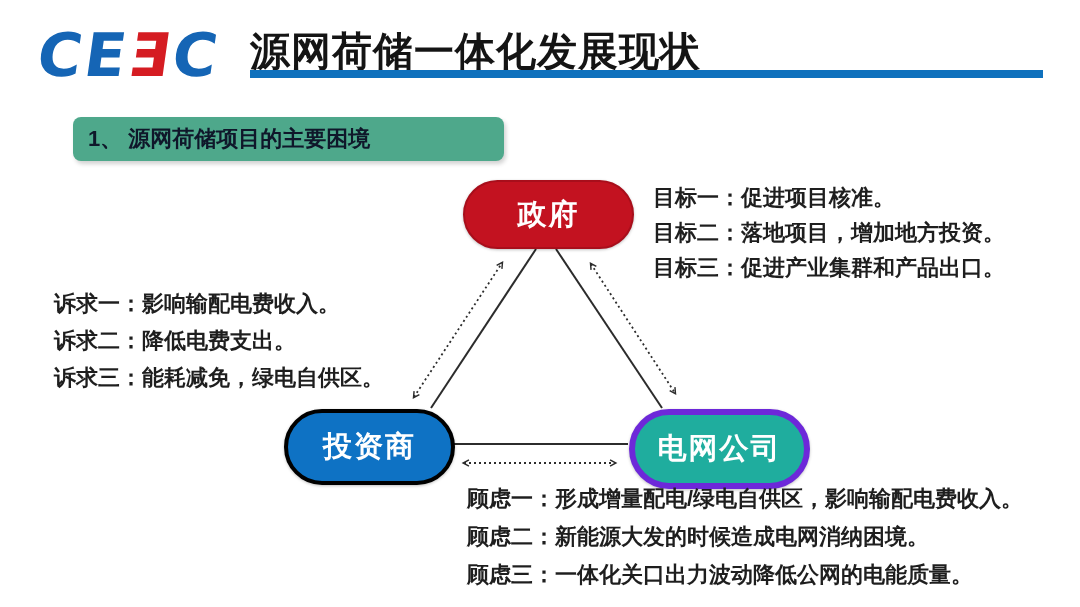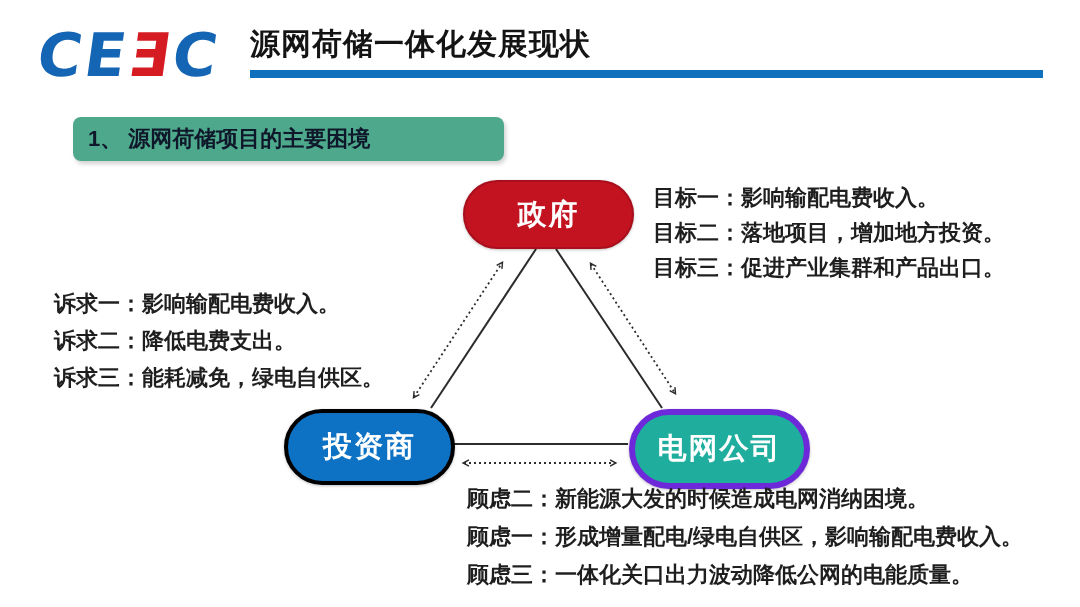--- a/index.html
+++ b/index.html
@@ -12,21 +12,21 @@
     position:absolute;left:38px;top:22px;height:66px;
     display:flex;align-items:center;transform:skewX(-8deg);
     font-family:"DejaVu Sans",sans-serif;font-weight:bold;font-size:60px;
     letter-spacing:3px;line-height:1;user-select:none;
   }
   .logo .lt{display:inline-block;}
   .logo .lt.blue{color:#1565B5;}
   .logo .lt.red{color:#D51C22;}
   .page-title{
     position:absolute;left:250px;top:24px;margin:0;
-    font-size:30px;font-weight:bold;color:#141414;letter-spacing:1px;white-space:nowrap;
+    font-size:40px;font-weight:bold;color:#141414;letter-spacing:1px;white-space:nowrap;
   }
   .title-underline{
     position:absolute;left:250px;top:70px;width:793px;height:8px;background:#0F71BD;
   }
   
   .banner{
     position:absolute;left:73px;top:117px;width:431px;height:44px;
     background:#4EA88B;border-radius:8px;
     box-shadow:2px 3px 4px rgba(0,0,0,0.18);
     display:flex;align-items:center;
@@ -92,30 +92,30 @@
     <span>政府</span>
   </div>
   <div class="pill investor">
     <span>投资商</span>
   </div>
   <div class="pill grid">
     <span>电网公司</span>
   </div>
 
   <div class="notes goals">
-    <div class="line">目标一：影响输配电费收入。</div>
+    <div class="line">目标一：促进项目核准。</div>
     <div class="line">目标二：落地项目，增加地方投资。</div>
     <div class="line">目标三：促进产业集群和产品出口。</div>
   </div>
 
   <div class="notes demands">
     <div class="line">诉求一：影响输配电费收入。</div>
     <div class="line">诉求二：降低电费支出。</div>
     <div class="line">诉求三：能耗减免，绿电自供区。</div>
   </div>
 
   <div class="notes concerns">
+    <div class="line">顾虑一：形成增量配电/绿电自供区，影响输配电费收入。</div>
     <div class="line">顾虑二：新能源大发的时候造成电网消纳困境。</div>
-    <div class="line">顾虑一：形成增量配电/绿电自供区，影响输配电费收入。</div>
     <div class="line">顾虑三：一体化关口出力波动降低公网的电能质量。</div>
   </div>
 
 </div>
 
 </body></html>

